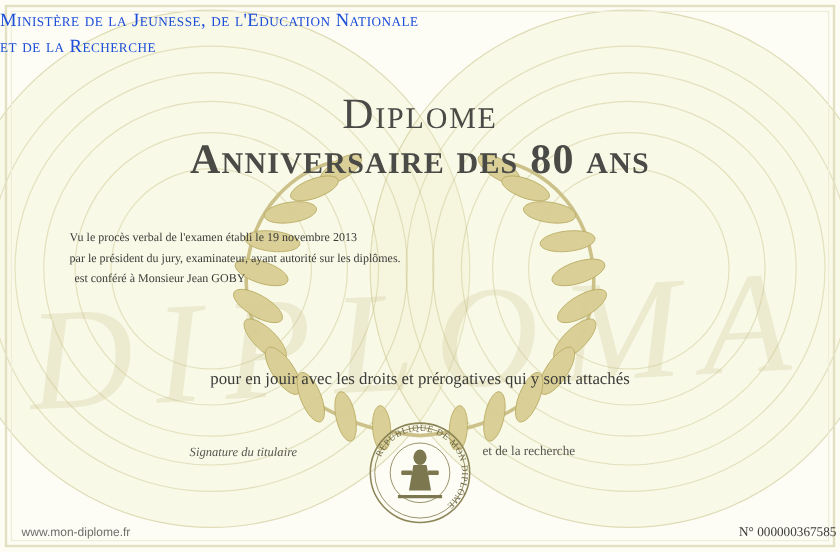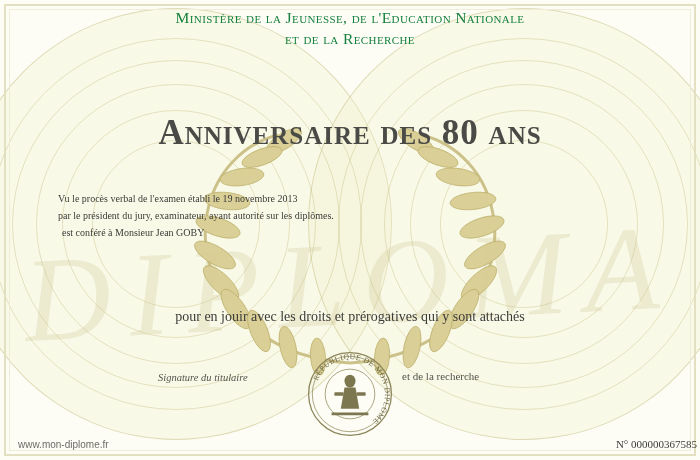--- a/index.html
+++ b/index.html
@@ -100,25 +100,25 @@
 
   
   .content {
     position: absolute;
     inset: 0;
   }
   .ministry {
     position: absolute;
     top: 8px;
     left: 0; right: 0;
-    text-align: center;
+    text-align: left;
     font-variant: small-caps;
     font-size: 15.5px;
     letter-spacing: 0.4px;
-    color: #15803d;
+    color: #1d4ed8;
     line-height: 1.35;
   }
   .ministry .line2 { font-size: 15.5px; }
 
   .title {
     position: absolute;
     top: 74px;
     left: 0; right: 0;
     text-align: center;
     font-size: 36px;
@@ -258,20 +258,21 @@
     </g>
   </svg>
 
   <div class="content">
 
     <div class="ministry">
       <div>Ministère de la Jeunesse, de l'Education Nationale</div>
       <div class="line2">et de la Recherche</div>
     </div>
 
+    <div class="title">Diplome</div>
     <div class="subtitle">Anniversaire des 80 ans</div>
 
     <div class="body-text">
       <div>Vu le procès verbal de l'examen établi le 19 novembre 2013</div>
       <div>par le président du jury, examinateur, ayant autorité sur les diplômes.</div>
       <div class="indent">est conféré à Monsieur Jean GOBY</div>
     </div>
 
     <div class="enjoy">pour en jouir avec les droits et prérogatives qui y sont attachés</div>
 

